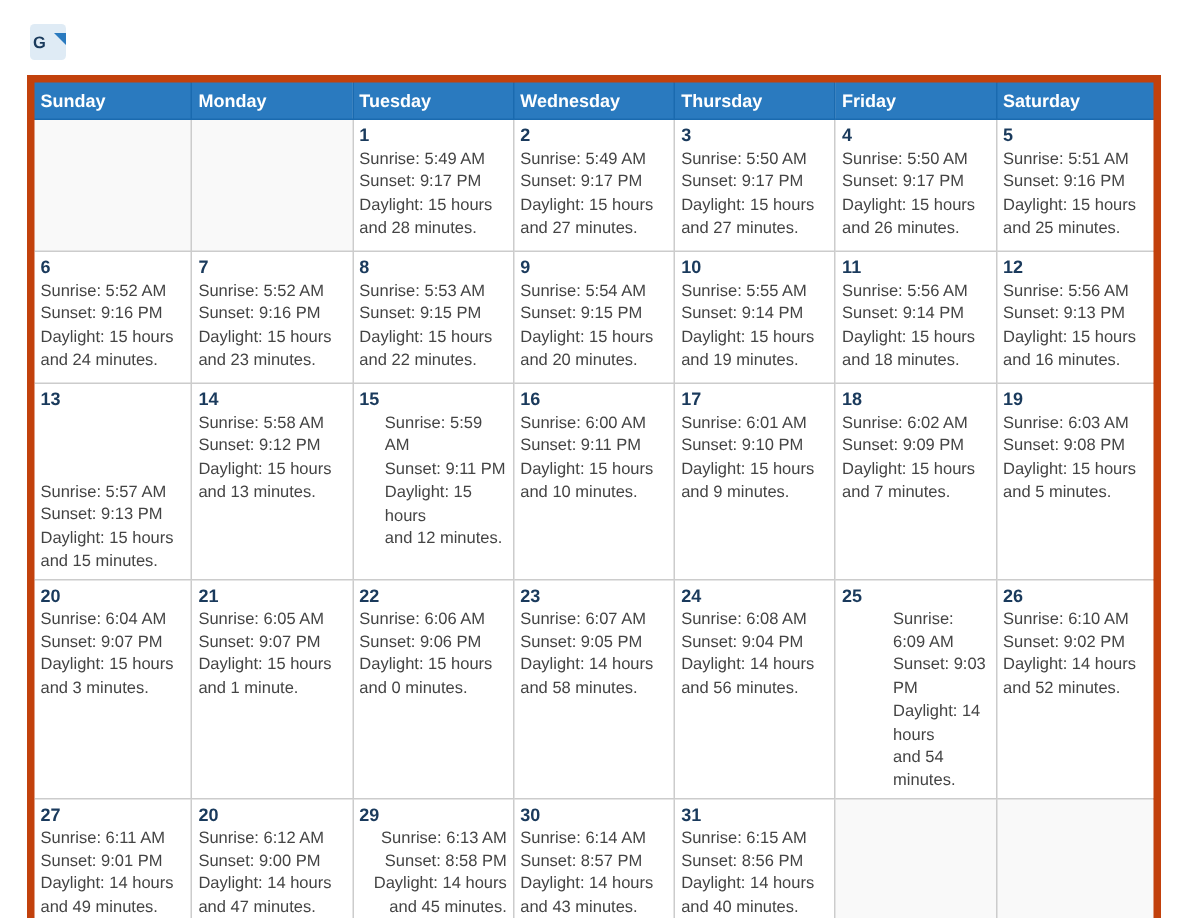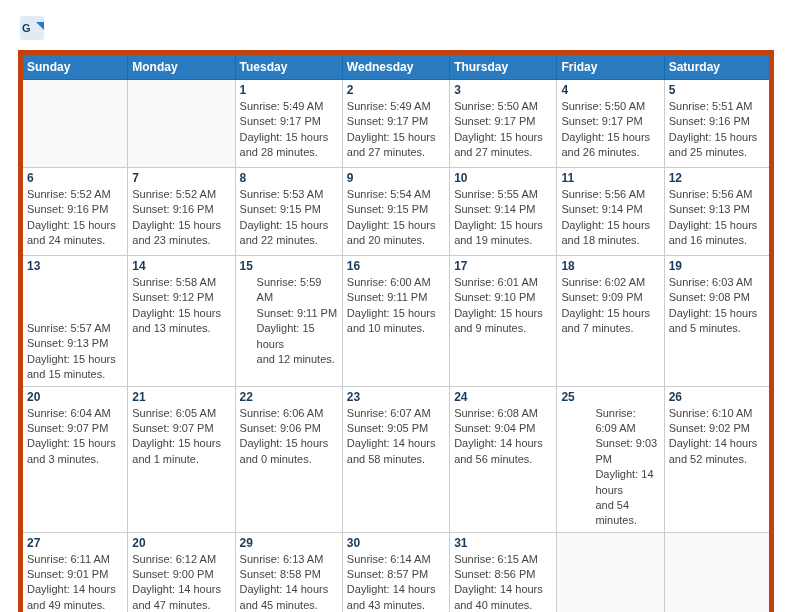--- a/index.html
+++ b/index.html
@@ -332,21 +332,21 @@
           </td>
           <td>
             <span class="day-num">20</span>
             <div class="day-detail" style="white-space: pre-line;">Sunrise: 6:12 AM
 Sunset: 9:00 PM
 Daylight: 14 hours
 and 47 minutes.</div>
           </td>
           <td>
             <span class="day-num">29</span>
-            <div class="day-detail" style="white-space: pre-line;">Sunrise: 6:13 AM
+            <div class="day-detail" style="white-space: pre-line; text-align: right;">Sunrise: 6:13 AM
 Sunset: 8:58 PM
 Daylight: 14 hours
 and 45 minutes.</div>
           </td>
           <td>
             <span class="day-num">30</span>
             <div class="day-detail" style="white-space: pre-line;">Sunrise: 6:14 AM
 Sunset: 8:57 PM
 Daylight: 14 hours
 and 43 minutes.</div>

